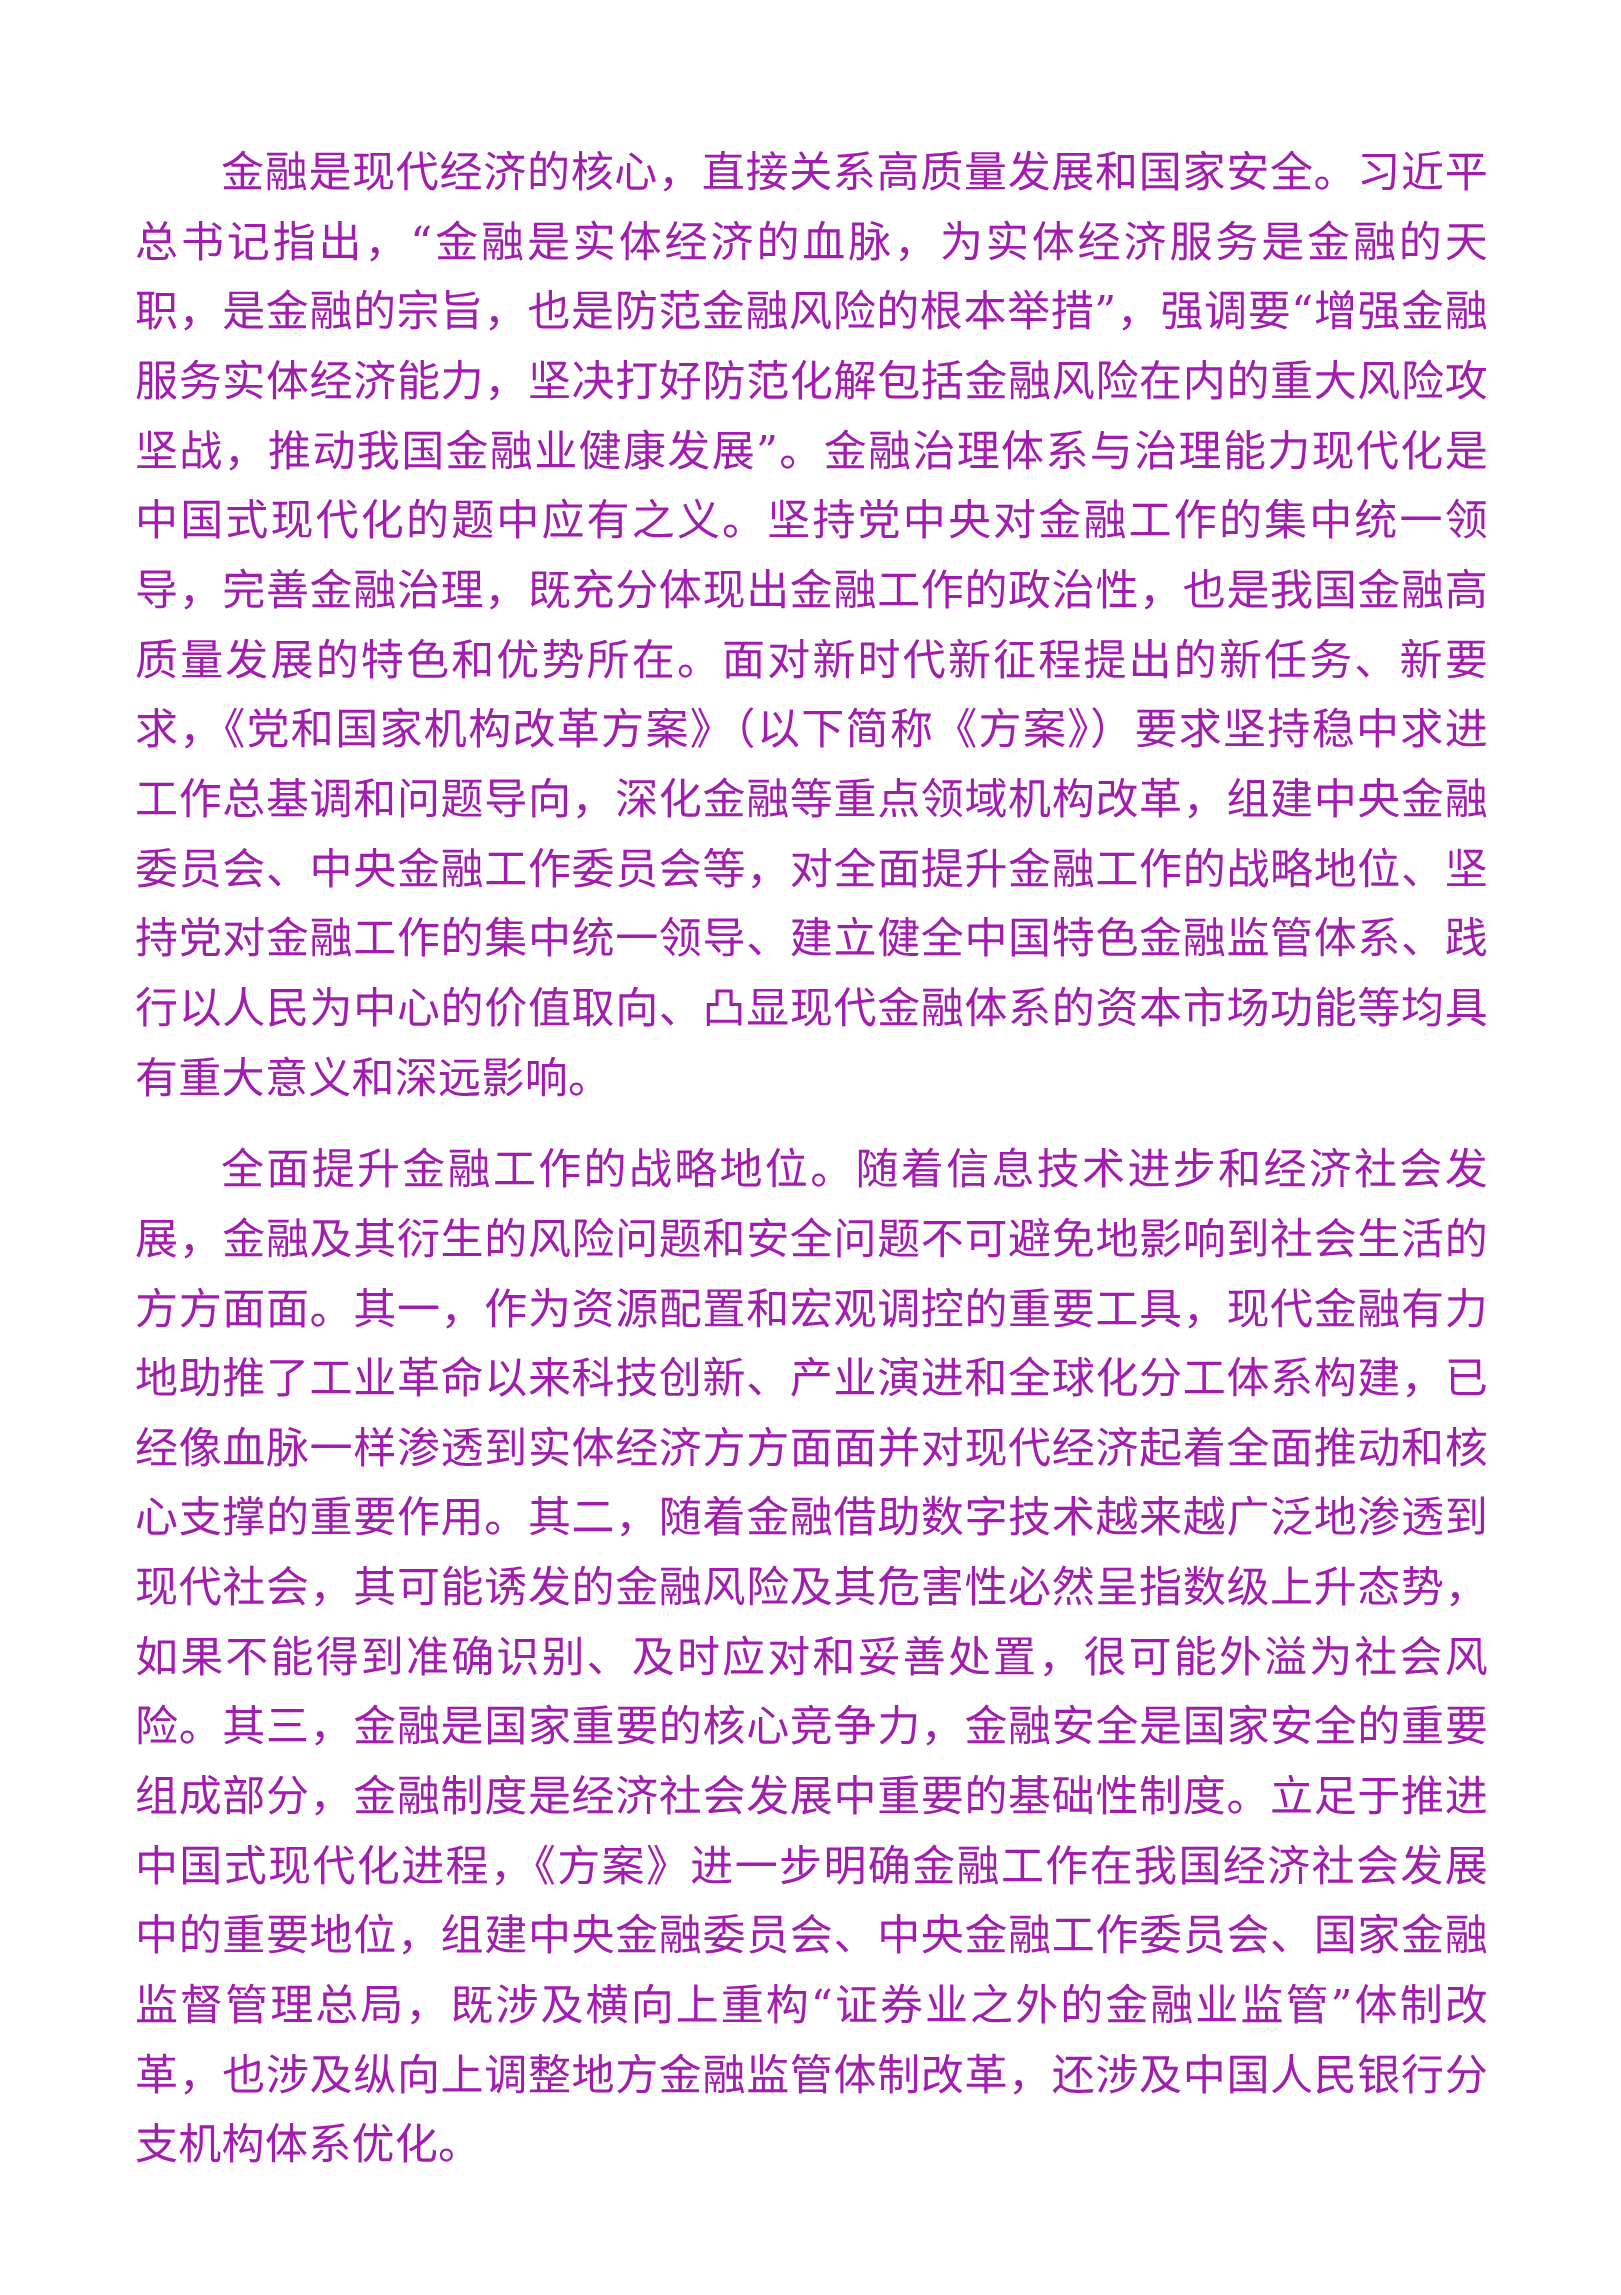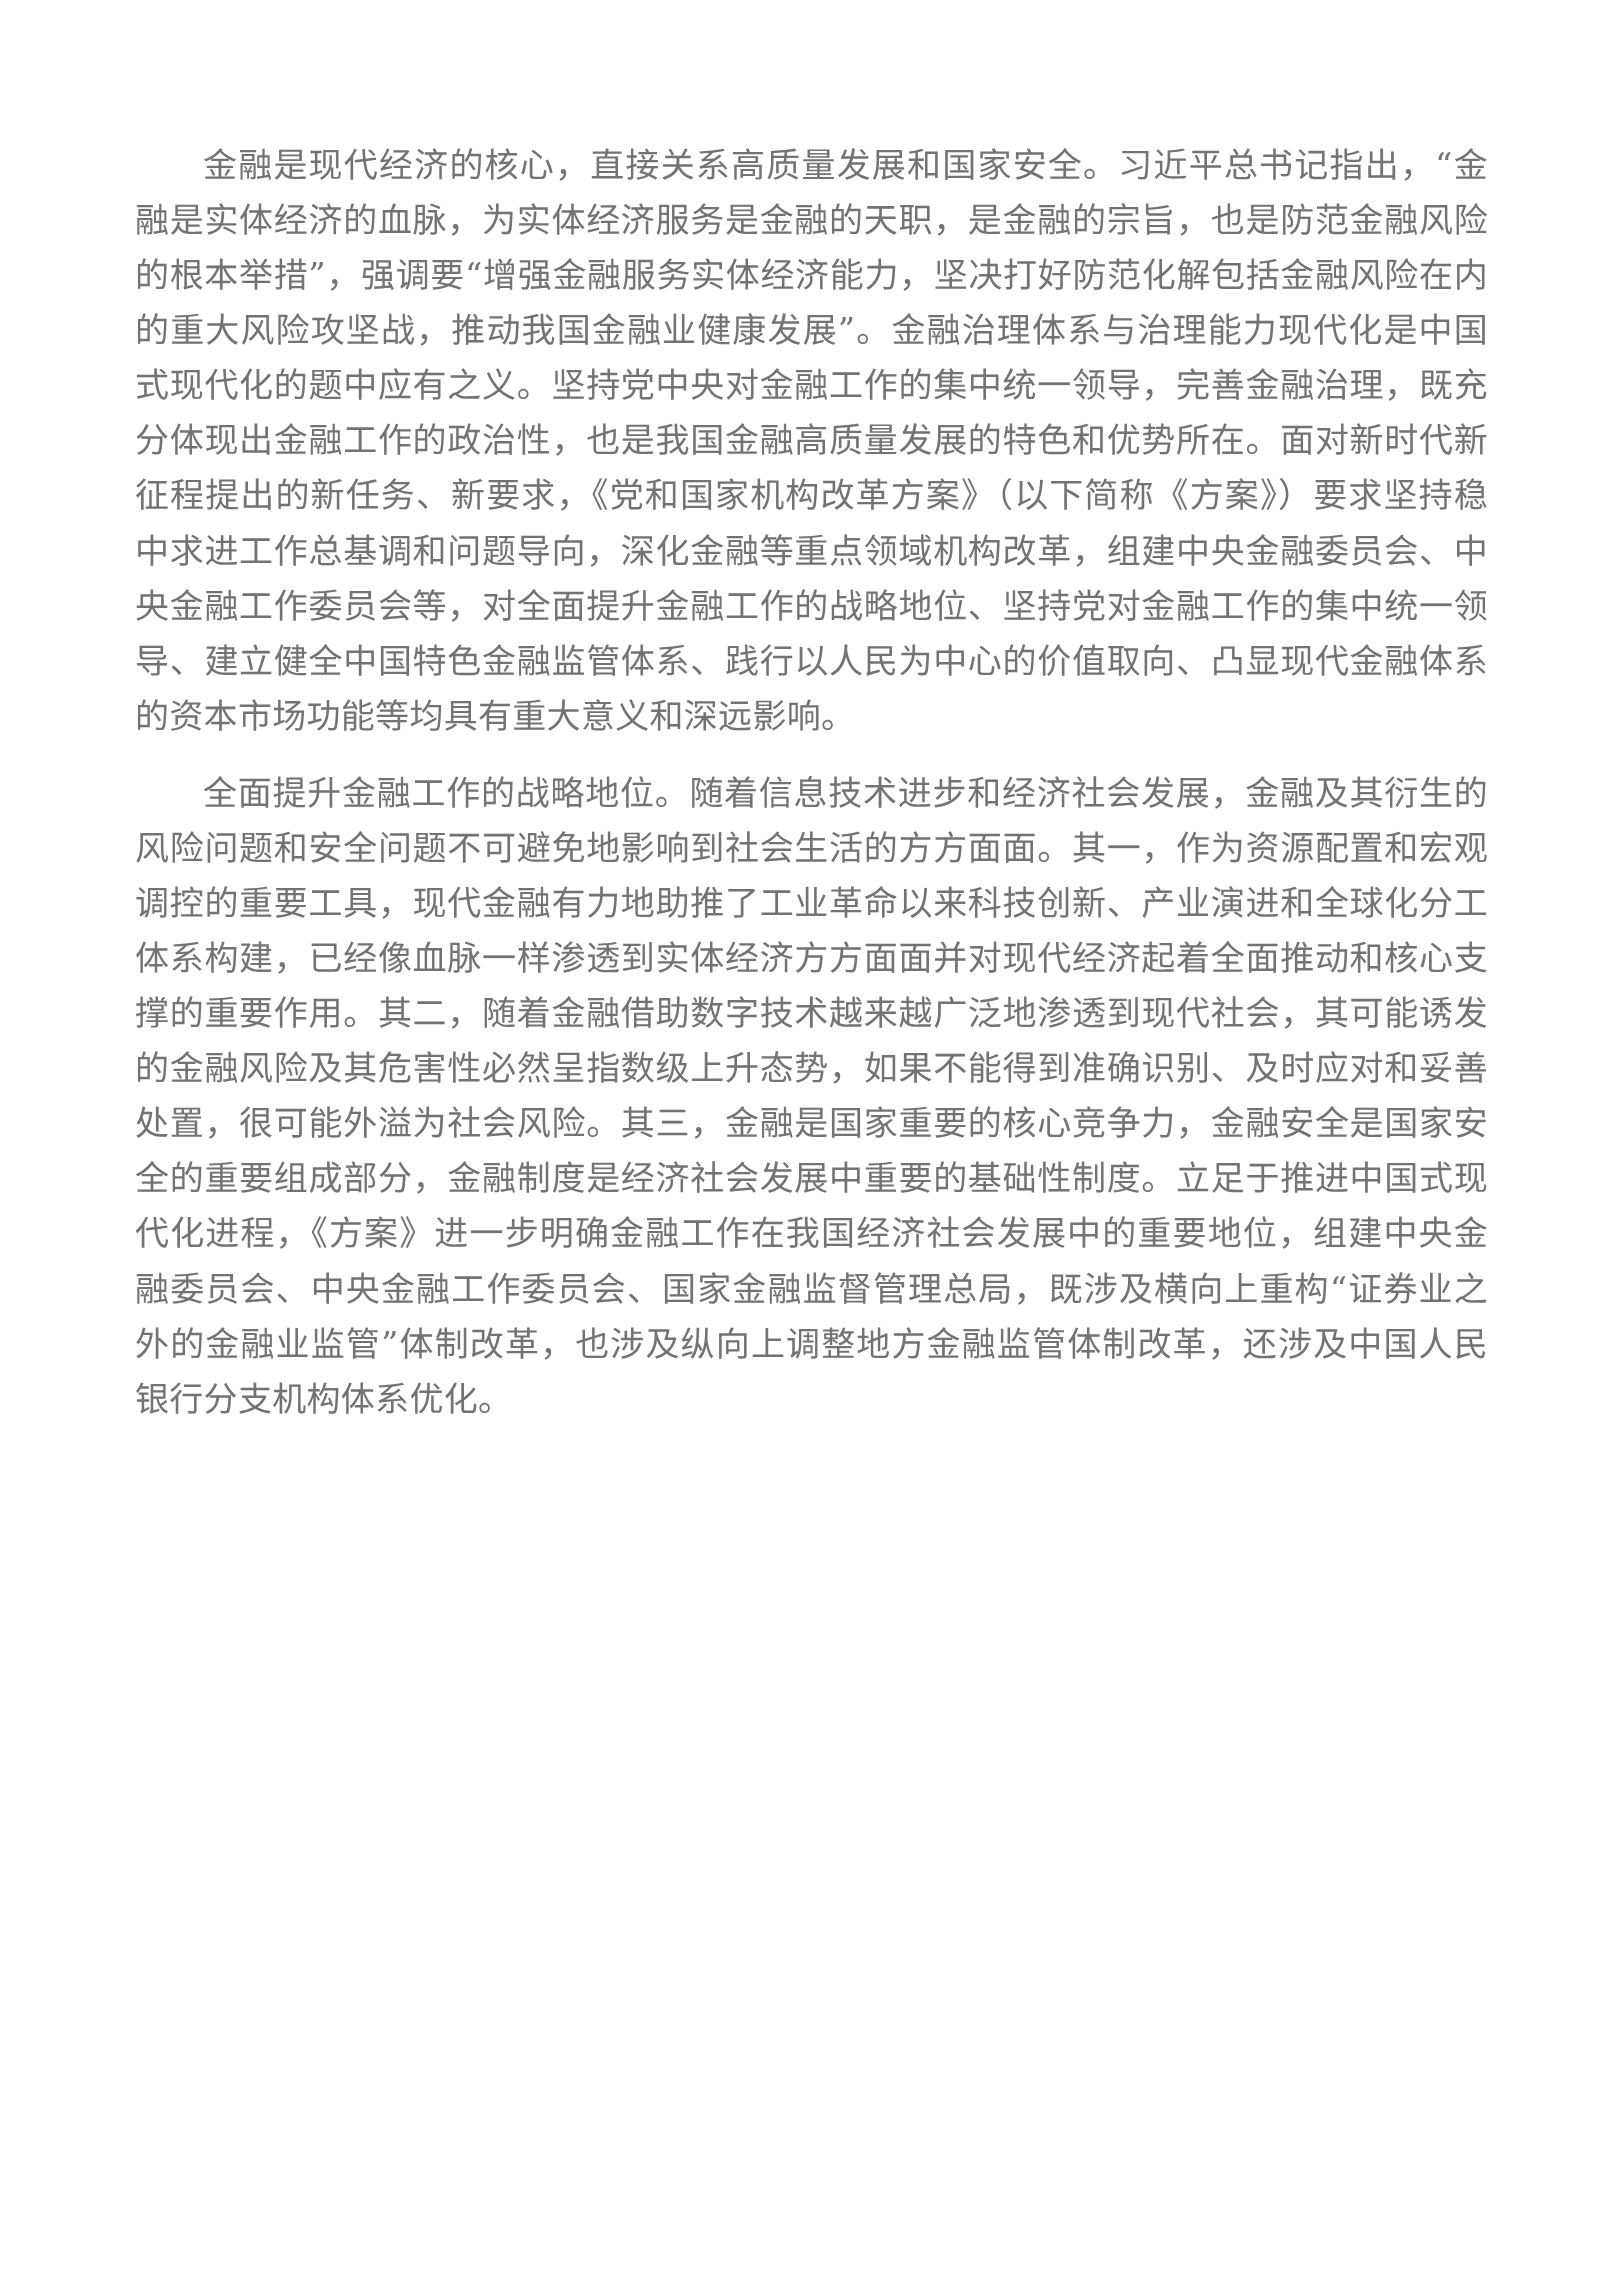--- a/index.html
+++ b/index.html
@@ -16,27 +16,27 @@
     box-sizing: border-box;
     padding: 138px 135px 131px 135px;
     font-family: "DejaVu Serif", "Liberation Serif", serif;
     color: #2b2b2b;
   }
   .doc-body {
     width: 1353px;
   }
   p.para {
     margin: 0 0 22px 0;
-    font-size: 34px;
+    font-size: 43px;
     line-height: 1.62;
     text-align: justify;
     text-justify: inter-ideograph;
     text-indent: 2em;
     letter-spacing: 0.3px;
-    color: #737373;
+    color: #a21caf;
     font-weight: 400;
   }
   p.para:last-child {
     margin-bottom: 0;
   }
 </style>
 </head>
 <body>
 
 <div class="page">

